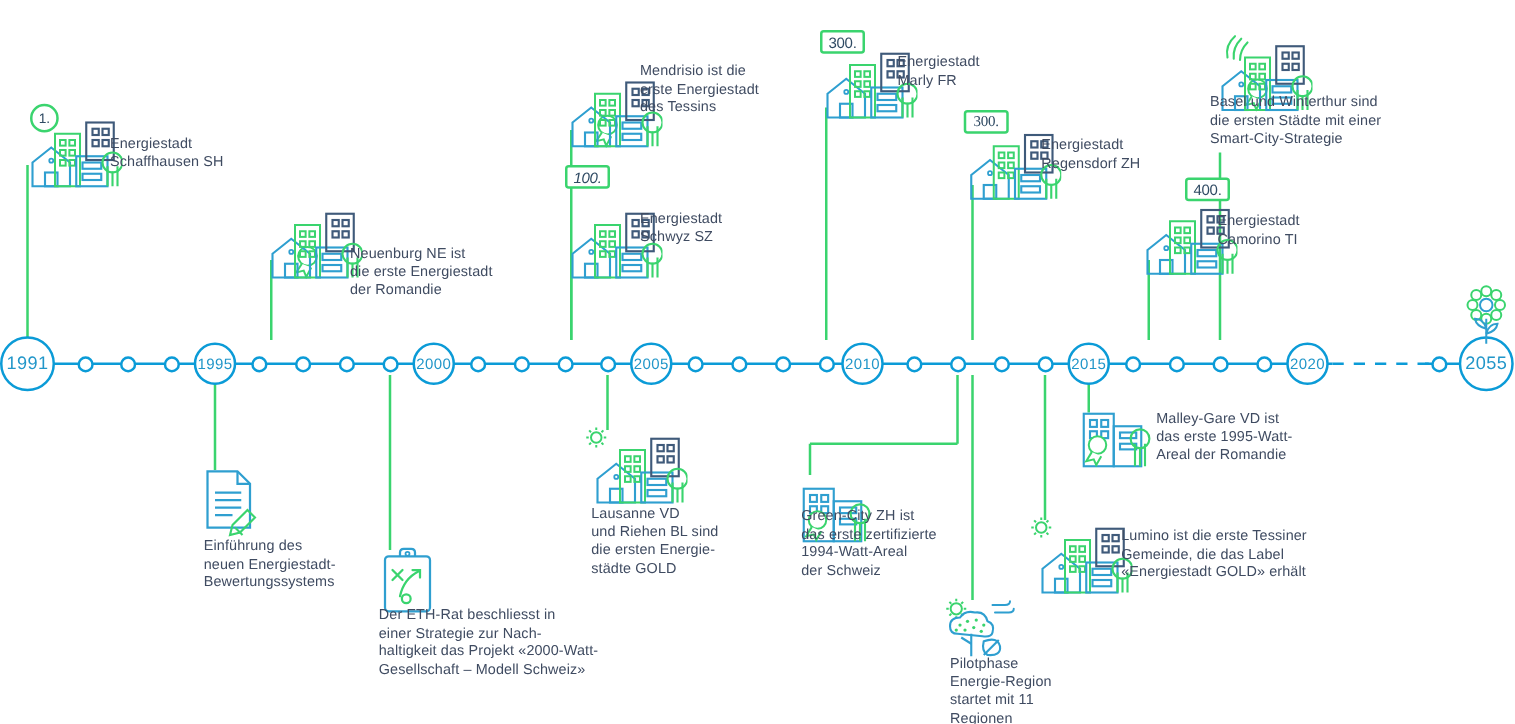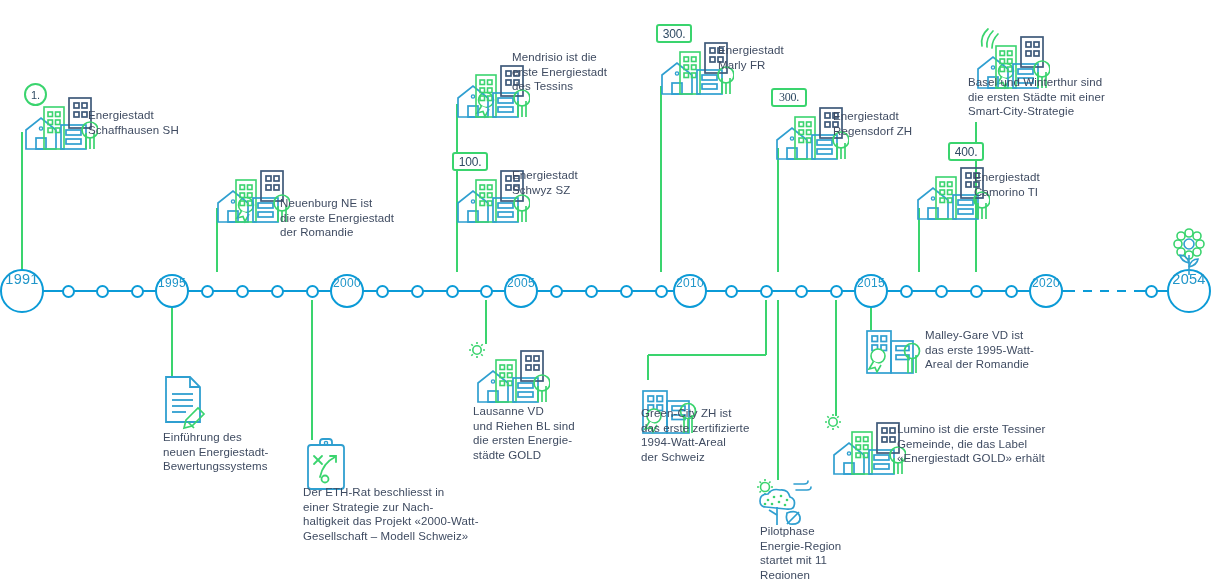--- a/index.html
+++ b/index.html
@@ -25,21 +25,21 @@
   .icon-wrap { position: absolute; }
 
   .axis-line { position: absolute; height: 2.5px; background: #0b9bd7; }
   .dot {
     position: absolute; width: 13px; height: 13px; border-radius: 50%;
     border: 2.5px solid #0b9bd7; background: #fff;
   }
   .yearc {
     position: absolute; border-radius: 50%;
     border: 2.5px solid #0b9bd7; background: #fff;
-    display: flex; justify-content: center;
+    display: flex; align-items: center; justify-content: center;
     color: #2196c9; font-size: 12px; letter-spacing: 0.3px;
   }
   .yearc.big { font-size: 14.5px; }
   .dash-seg { position: absolute; height: 2.5px; background: #0b9bd7; }
 
   .badge-circ {
     position: absolute; width: 23px; height: 23px; border-radius: 50%;
     border: 2px solid #3ad46e; background: #fff;
     display: flex; align-items: center; justify-content: center;
     font-size: 11px; color: #2f4a63;
@@ -123,21 +123,21 @@
       <div class="yearc" style="left: 673px; top: 274px; width: 34px; height: 34px;">
         <span>2010</span>
       </div>
       <div class="yearc" style="left: 854px; top: 274px; width: 34px; height: 34px;">
         <span>2015</span>
       </div>
       <div class="yearc" style="left: 1029px; top: 274px; width: 34px; height: 34px;">
         <span>2020</span>
       </div>
       <div class="yearc big" style="left: 1167px; top: 269px; width: 44px; height: 44px;">
-        <span>2054</span>
+        <span>2055</span>
       </div>
       <div class="icon-wrap" style="left: 1169px; top: 227px;"><svg width="40" height="50" viewBox="0 0 40 50" fill="none">
     <g stroke="#3ad46e" stroke-width="1.6" fill="none">
       <circle cx="20" cy="6" r="4"></circle>
             <circle cx="28" cy="9" r="4"></circle>
             <circle cx="31" cy="17" r="4"></circle>
       <circle cx="28" cy="25" r="4"></circle>
             <circle cx="20" cy="28" r="4"></circle>
             <circle cx="12" cy="25" r="4"></circle>
       <circle cx="9" cy="17" r="4"></circle>
@@ -301,21 +301,21 @@
       <rect x="60" y="27" width="5" height="5"></rect>
             <rect x="68" y="27" width="5" height="5"></rect>
     </g>
     <g stroke="#3ad46e" stroke-width="1.7" fill="none">
       <circle cx="76" cy="45" r="8"></circle>
             <line x1="76" y1="52" x2="76" y2="64"></line>
       <line x1="72" y1="48" x2="72" y2="64"></line>
             <line x1="80" y1="48" x2="80" y2="64"></line>
     </g>
   </svg></div>
-      <div class="badge-rect" style="left: 452px; top: 152px; min-width: 36px;">100.</div>
+      <div class="badge-rect" style="left: 452px; top: 132px; min-width: 36px; font-style: italic;">100.</div>
       <div class="node-label" style="position: absolute; left: 512px; top: 168px;">Energiestadt
 Schwyz SZ</div>
       <div class="icon-wrap" style="left: 650px; top: 30px;"><svg width="84" height="72" viewBox="0 0 84 72" fill="none">
 
     <g stroke="#2f9fd0" stroke-width="1.7" fill="none">
       <path d="M12 45 L27 33 L42 45 L42 64 L12 64 Z"></path>
       <rect x="22" y="53" width="10" height="11"></rect>
       <circle cx="27" cy="43.5" r="1.6" stroke-width="1.4"></circle>
     </g>
     <g stroke="#3ad46e" stroke-width="1.6" fill="none">

